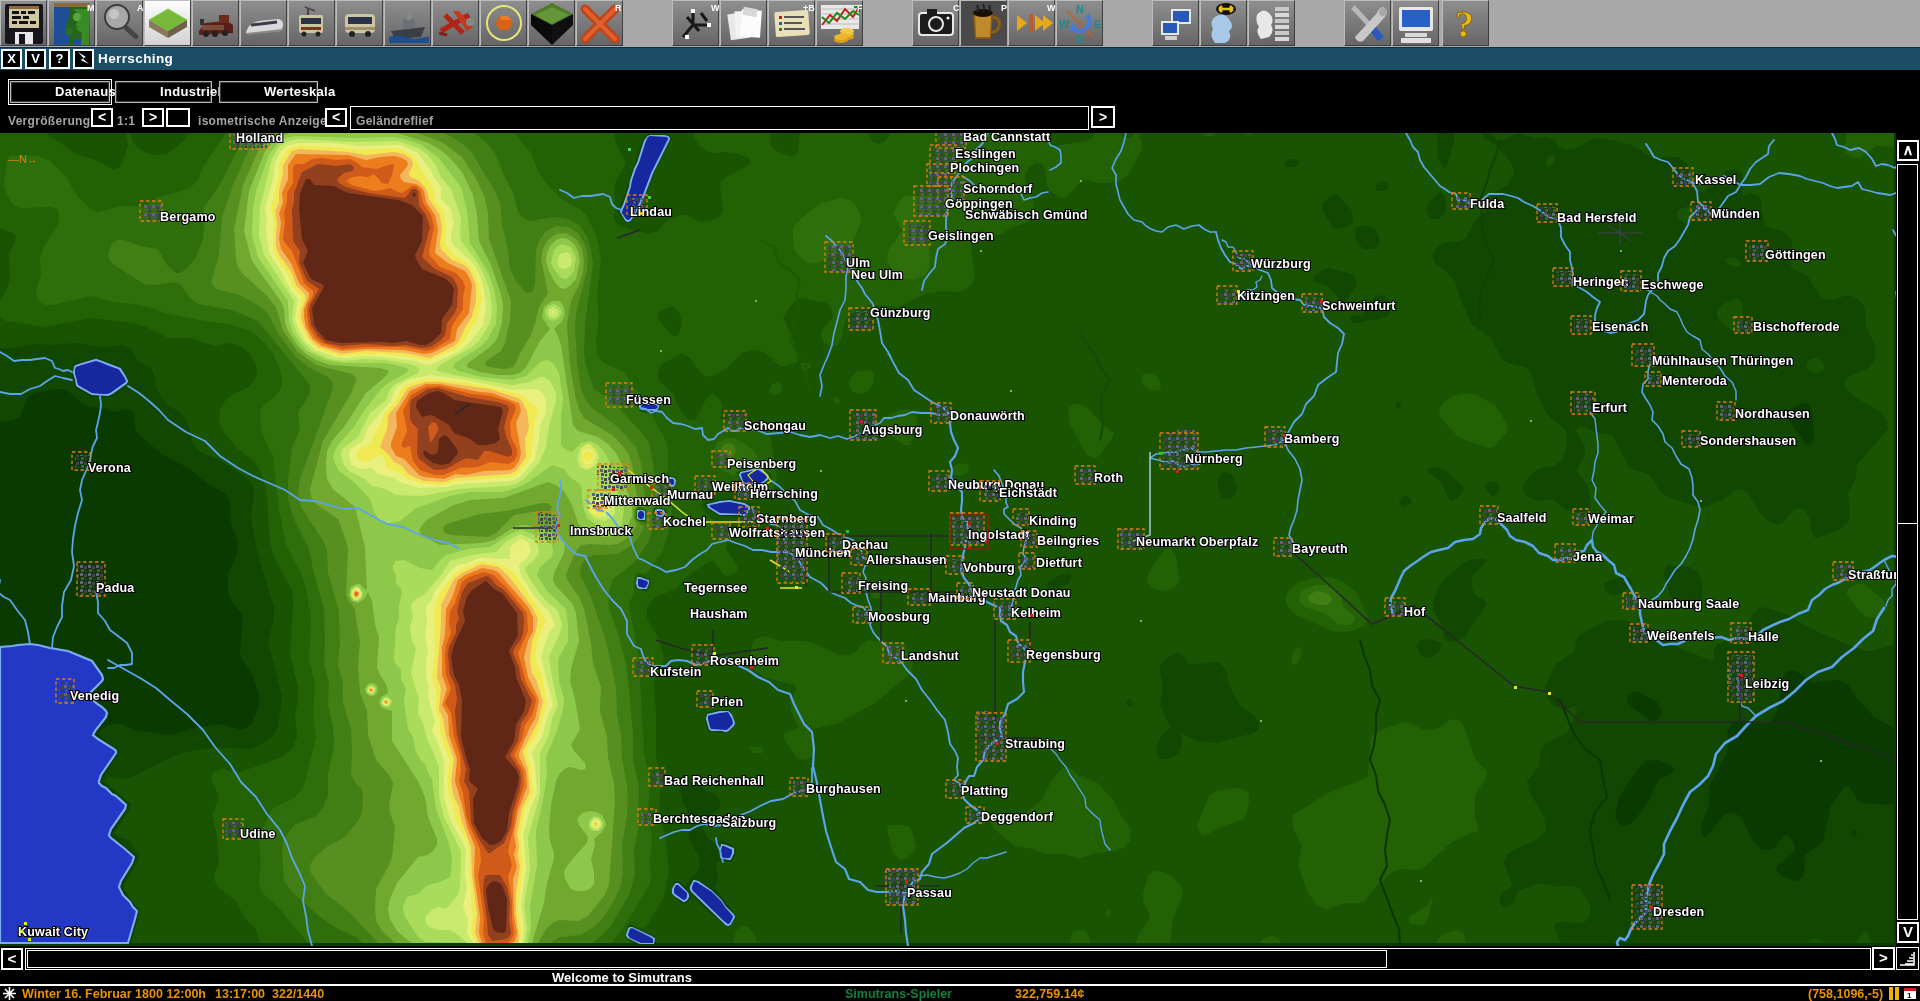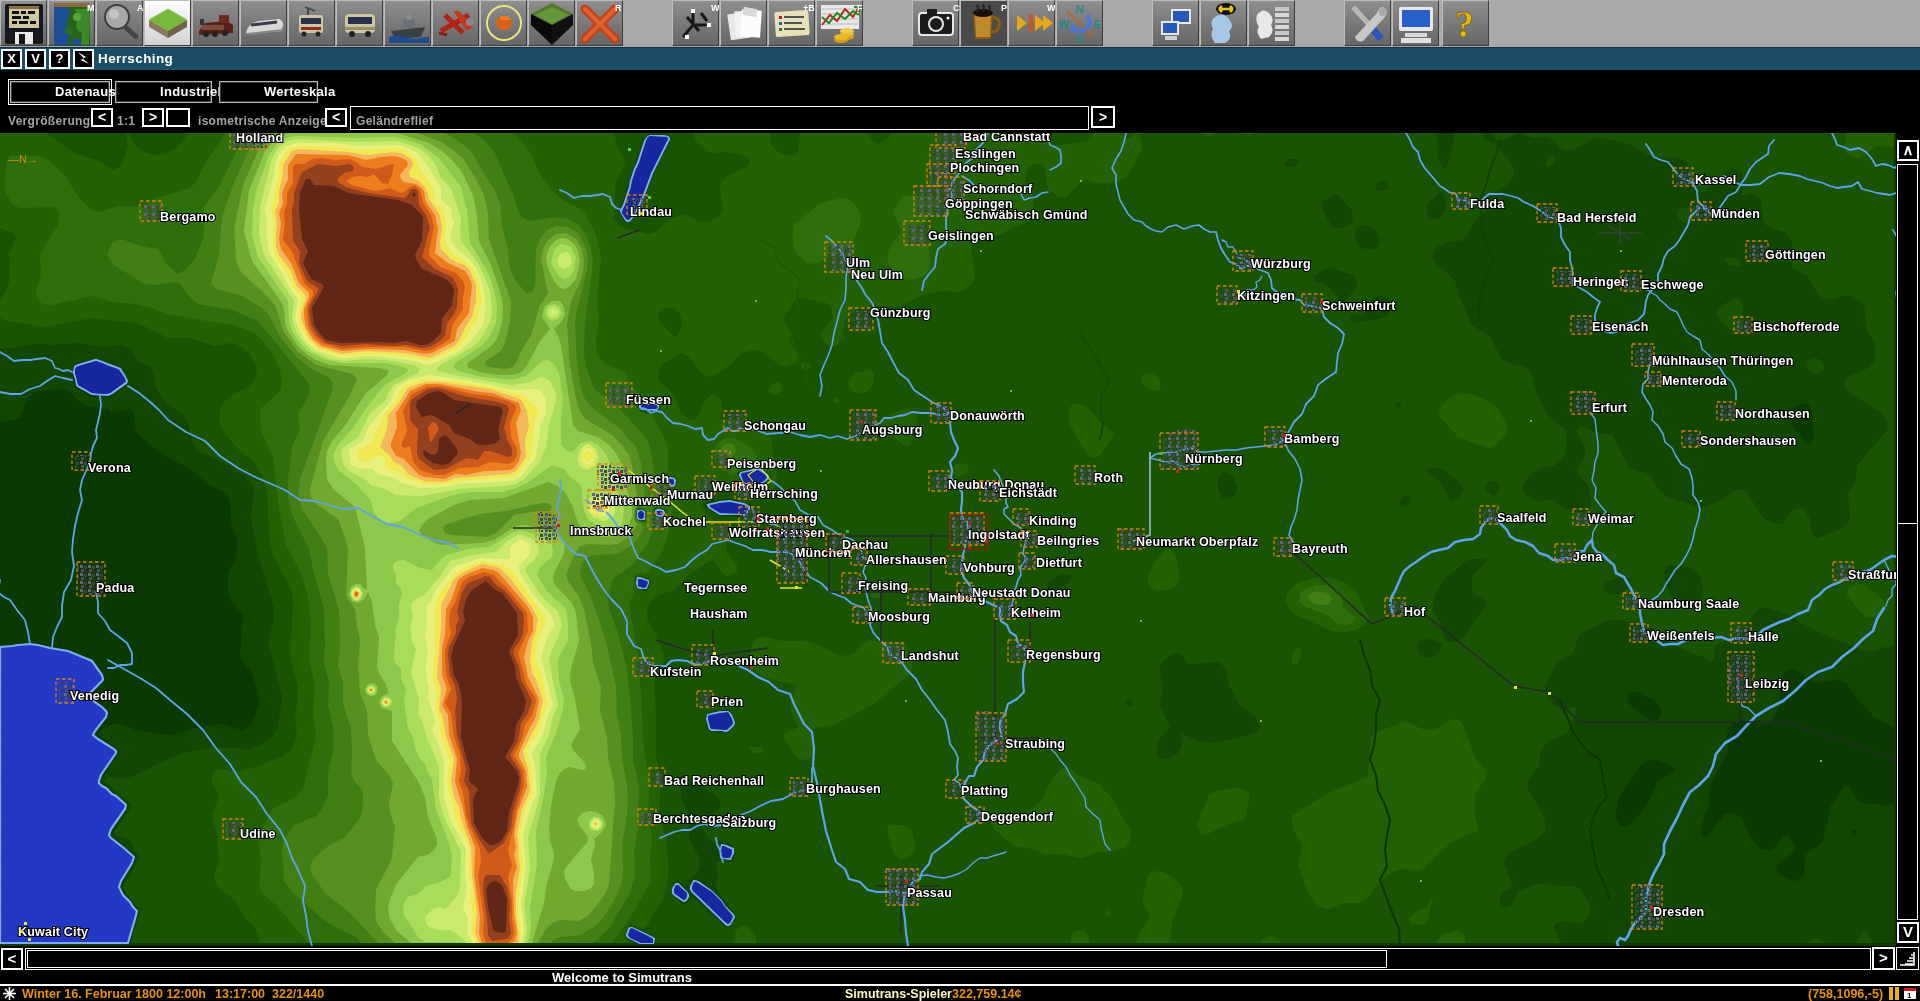--- a/index.html
+++ b/index.html
@@ -751,22 +751,22 @@
 <div id="wline"></div>
 <div id="status">
 <span style="left:3px"><svg width="13" height="13" viewBox="0 0 13 13">
         <g stroke="#fff" stroke-width="1.6">
           <path d="M6.5 0 V13 M0 6.5 H13 M2 2 L11 11 M11 2 L2 11"></path>
         </g>
       </svg></span>
 <span style="left:22px">Winter 16. Februar 1800 12:00h</span>
 <span style="left:215px">13:17:00</span>
 <span style="left:272px">322/1440</span>
-<span style="left:845px;color:#fef9c3">Simutrans-Spieler</span>
-<span style="left:952px">322,759.14¢</span>
+<span style="left:845px;color:#15803d">Simutrans-Spieler</span>
+<span style="left:1015px">322,759.14¢</span>
 <span style="left:1808px">(758,1096,-5)</span>
 <span style="left:1889px"><svg width="30" height="13">
         <rect x="0" y="0" width="4" height="13" fill="#f0b400"></rect>
         <rect x="6" y="0" width="4" height="13" fill="#f0b400"></rect>
         <rect x="15" y="1" width="12" height="11" fill="#fff"></rect>
         <rect x="15" y="1" width="12" height="3" fill="#d81818"></rect>
         <text x="18" y="11" style="font:bold 8px 'Liberation Sans';fill:#000">1</text>
       </svg></span>
 </div>
 </body></html>

